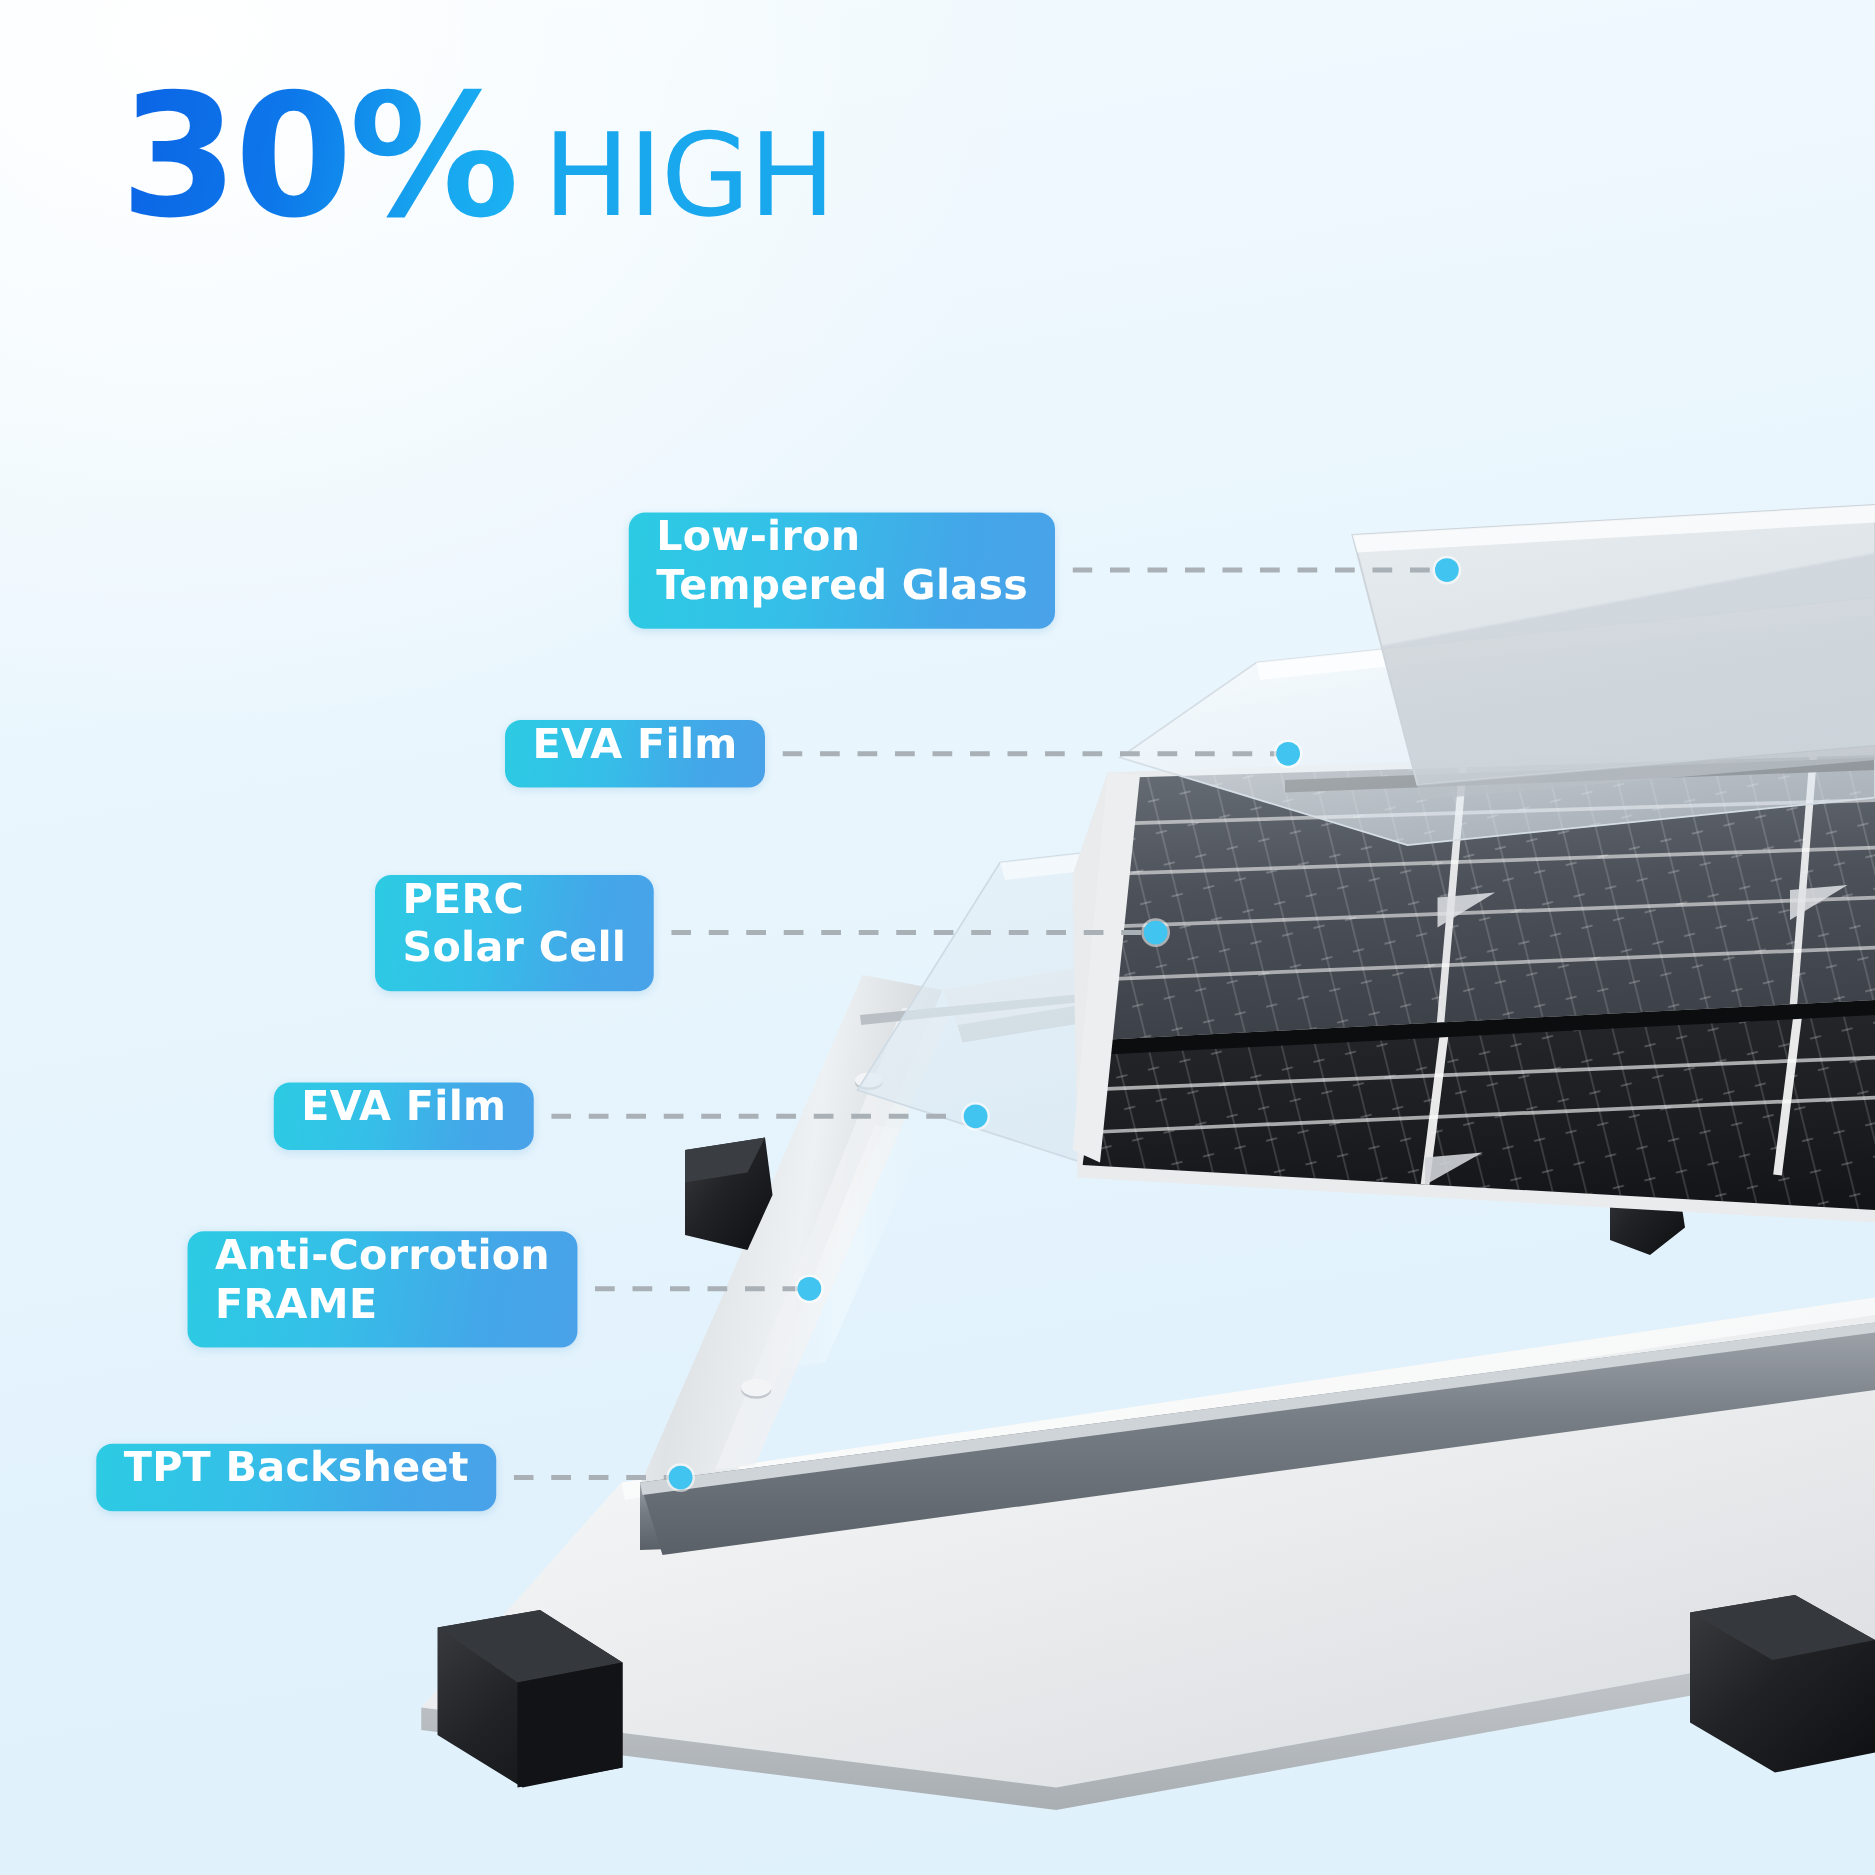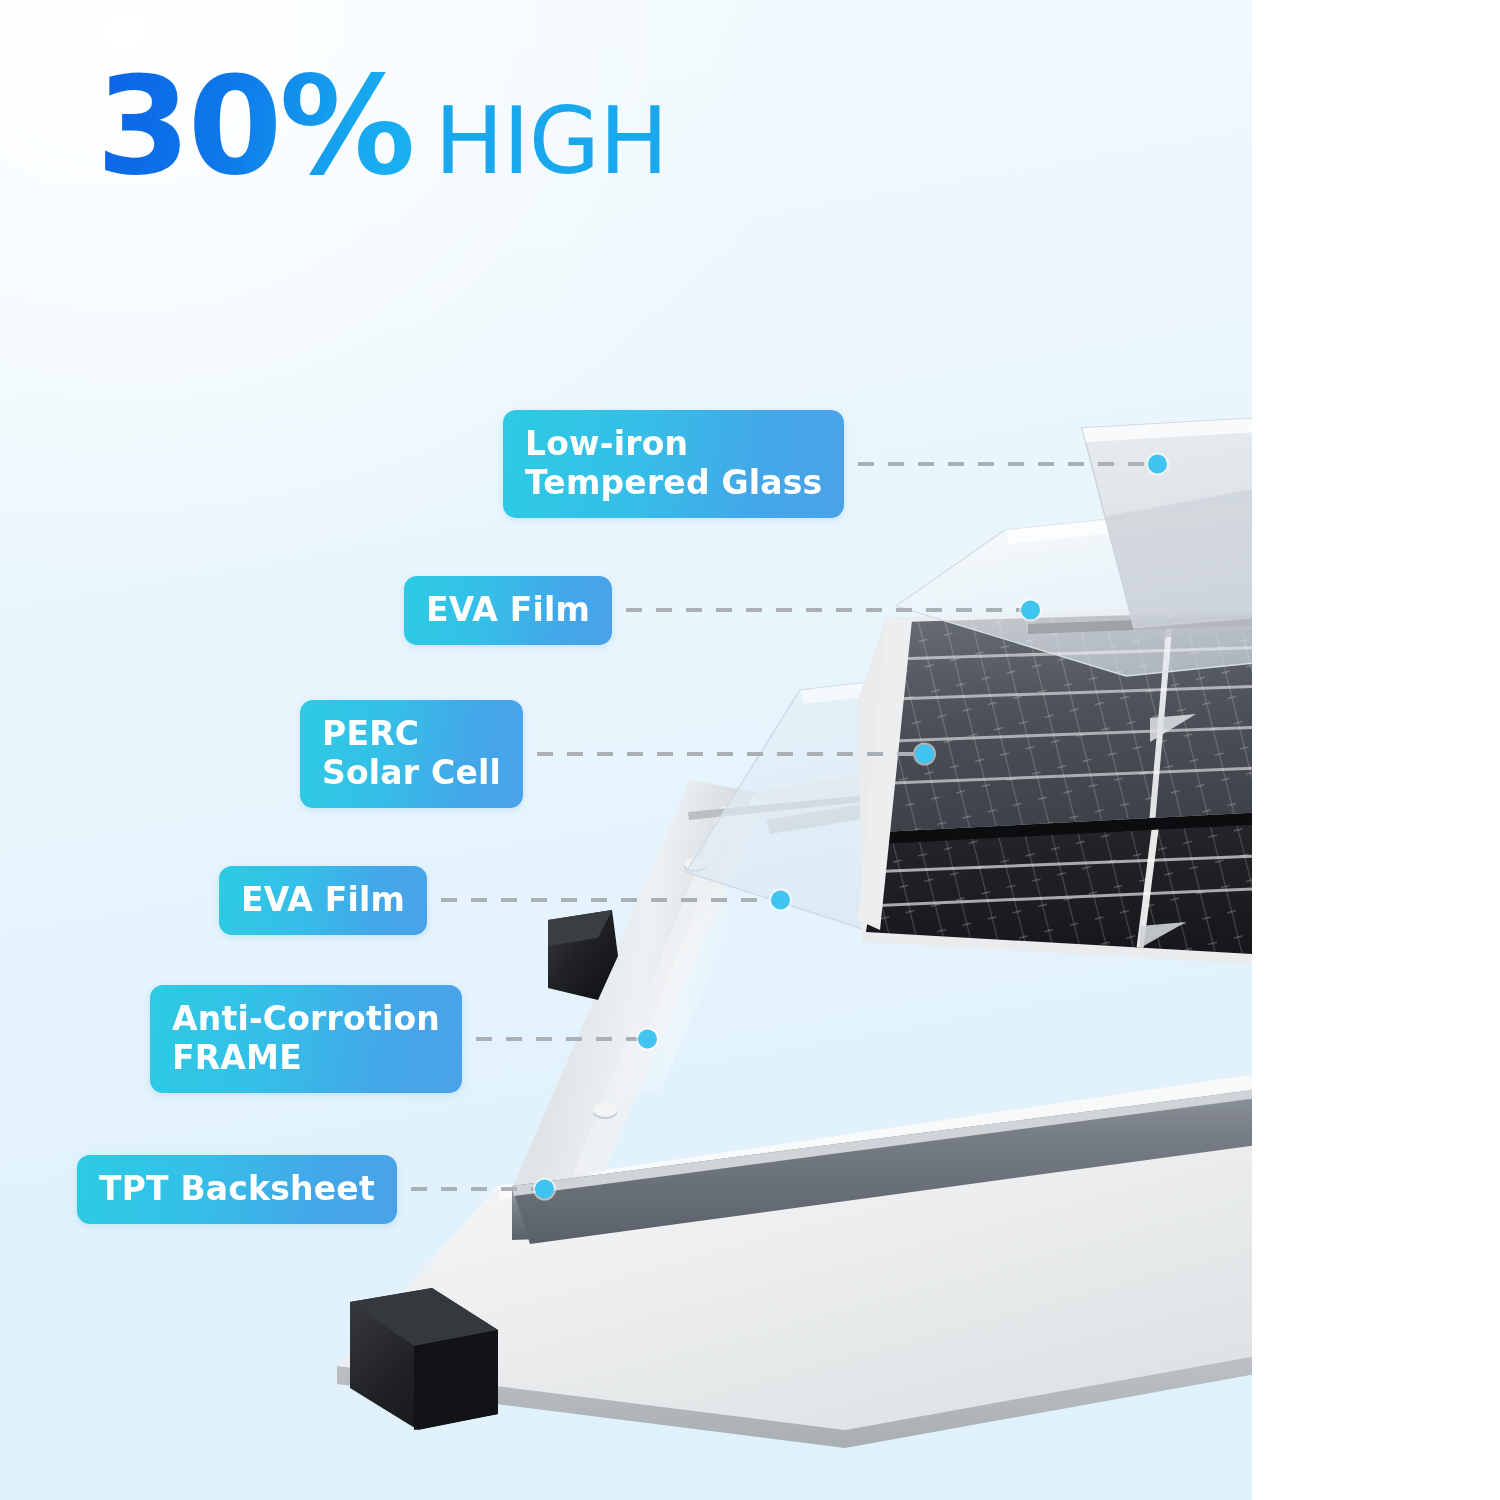--- a/index.html
+++ b/index.html
@@ -2,21 +2,21 @@
 <html><head>
 <meta charset="utf-8">
 <style>
   html, body {
     margin: 0;
     padding: 0;
     background: #ffffff;
   }
   #stage {
     position: relative;
-    width: 1252px;
+    width: 1500px;
     height: 1500px;
     overflow: hidden;
     font-family: "Liberation Sans", sans-serif;
     background:
       radial-gradient(ellipse 1100px 900px at 10% 2%, #ffffff 0%, rgba(255,255,255,0) 62%),
       linear-gradient(170deg, #f2fafe 0%, #eaf6fd 35%, #e2f2fc 70%, #dff1fb 100%);
   }
 
   
   .headline {
@@ -70,21 +70,21 @@
   
   .callout {
     position: absolute;
     display: flex;
     align-items: center;
   }
   .badge {
     background: linear-gradient(100deg, #2ccbe3 0%, #35bfe8 38%, #43a7e8 75%, #4aa2e9 100%);
     color: #ffffff;
     border-radius: 13px;
-    padding: 15px 22px 15px 22px;
+    padding: 0 22px 15px 22px;
     font-size: 33px;
     font-weight: 700;
     line-height: 1.18;
     letter-spacing: 0.2px;
     white-space: pre-line;
     box-shadow: 0 2px 7px rgba(40,140,200,0.17);
     font-family: "DejaVu Sans", sans-serif;
   }
   .leader {
     position: relative;

